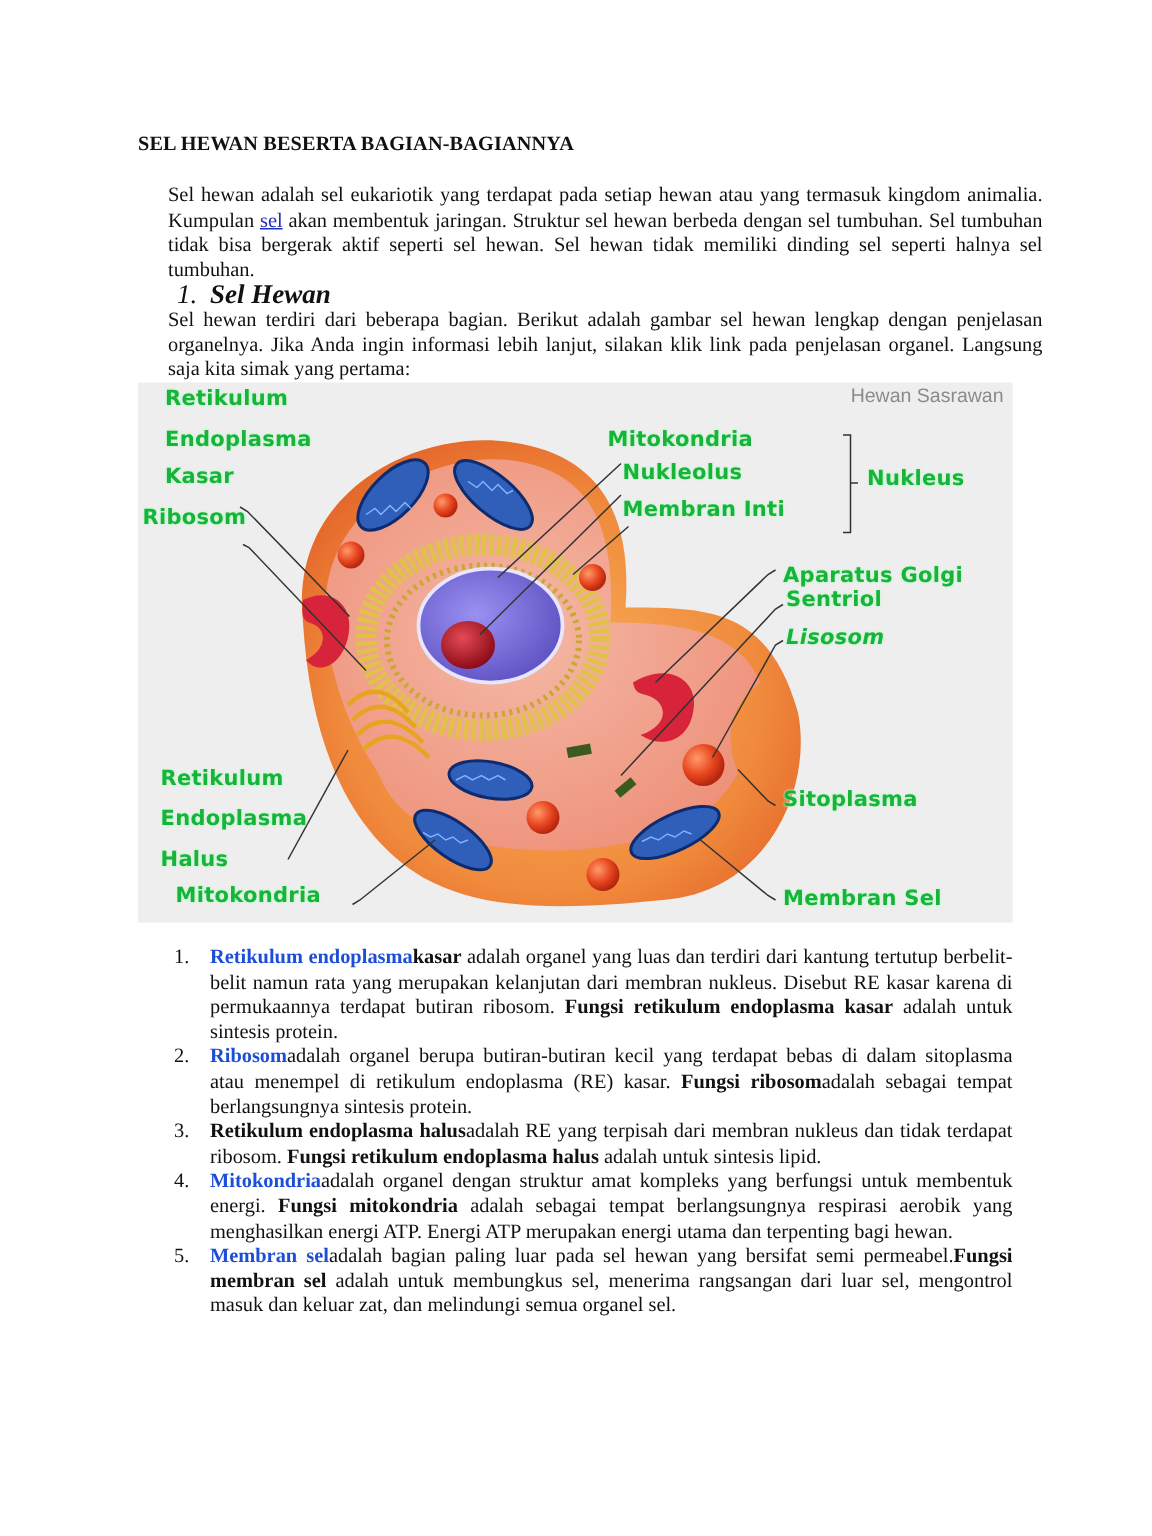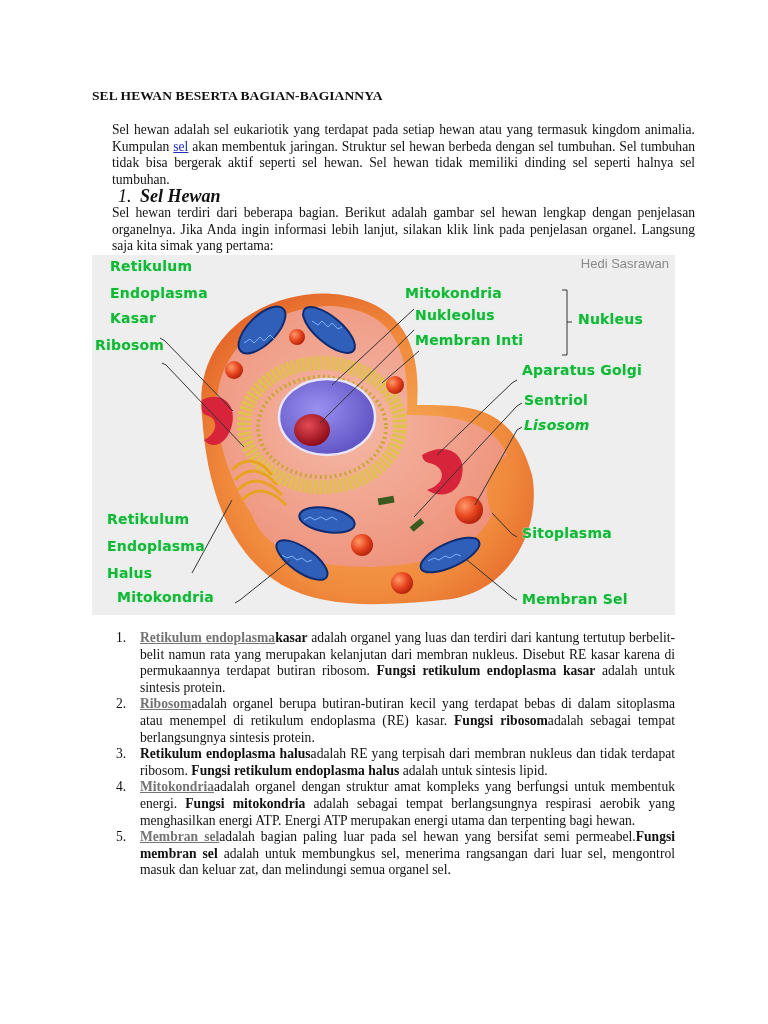--- a/index.html
+++ b/index.html
@@ -6,21 +6,21 @@
   body { width: 768px; height: 1024px; position: relative; overflow: hidden; font-family: "Liberation Serif", "DejaVu Serif", serif; color: #111; }
   .page { position: absolute; left: 92px; top: 0; width: 583px; }
   .title { position: absolute; top: 88px; left: 0; width: 583px; text-align: left; font-weight: bold; font-size: 13.5px; letter-spacing: 0.1px; }
   .para { position: absolute; left: 0; width: 583px; font-size: 13.6px; line-height: 16.6px; text-align: justify; margin-left: 20px; }
   .intro { top: 122px; }
   .heading1 { position: absolute; top: 188px; left: 26px; font-size: 18px; line-height: 16.6px; font-style: italic; }
   .heading1 .num { display: inline-block; width: 22px; }
   .heading1 b { font-weight: bold; }
   .para2 { top: 205px; }
   a.link { color: #1f2ebd; text-decoration: underline; }
-  b.linkb { color: #737373; text-decoration: underline; font-weight: bold; }
+  b.linkb { color: #1d4ed8; font-weight: bold; }
 
   .figure { position: absolute; left: 92px; top: 255px; width: 583px; height: 360px; background: #eeeeee; overflow: hidden; }
   .figure svg { position: absolute; left: 0; top: 0; }
   .lbl { position: absolute; font-family: "DejaVu Sans", sans-serif; font-weight: bold; color: #17b43a; font-size: 14px; letter-spacing: 0.2px; text-shadow: 0 0 2px #b8f7c6, 0 0 1px #c9ffd5; white-space: nowrap; }
   .watermark { position: absolute; right: 6px; top: 1px; font-family: "Liberation Sans", sans-serif; font-size: 13px; color: #8a8a8a; }
 
   .list { position: absolute; top: 630px; left: 108px; width: 567px; margin: 0; padding: 0; list-style: none; font-size: 13.6px; line-height: 16.6px; }
   .list li { position: relative; padding-left: 32px; text-align: justify; }
   .list li .num { position: absolute; left: 8px; top: 0; }
 </style>
@@ -121,30 +121,30 @@
       <path d="M475 67 L 480 67"></path>
       <path d="M425 125 l -5 3 L 345 200"></path>
       <path d="M430 148 l -5 3 L 322 262"></path>
       <path d="M430 172 l -5 3 L 383 250"></path>
       <path d="M140 245 L 100 318"></path>
       <path d="M143 348 l 5 -3 L 198 305"></path>
       <path d="M425 282 l -5 -3 L 400 258"></path>
       <path d="M425 345 l -5 -3 L 375 305"></path>
     </g>
   </svg>
-  <div class="watermark">Hedi Sasrawan</div>
+  <div class="watermark">Hewan Sasrawan</div>
   <div class="lbl" style="left:18px;top:3px;">Retikulum</div>
   <div class="lbl" style="left:18px;top:30px;">Endoplasma</div>
   <div class="lbl" style="left:18px;top:55px;">Kasar</div>
   <div class="lbl" style="left:3px;top:82px;">Ribosom</div>
   <div class="lbl" style="left:313px;top:30px;">Mitokondria</div>
   <div class="lbl" style="left:323px;top:52px;">Nukleolus</div>
   <div class="lbl" style="left:323px;top:77px;">Membran Inti</div>
   <div class="lbl" style="left:486px;top:56px;">Nukleus</div>
-  <div class="lbl" style="left:430px;top:107px;">Aparatus Golgi</div>
+  <div class="lbl" style="left:430px;top:121px;">Aparatus Golgi</div>
   <div class="lbl" style="left:432px;top:137px;">Sentriol</div>
   <div class="lbl" style="left:432px;top:162px;font-style:italic;">Lisosom</div>
   <div class="lbl" style="left:15px;top:256px;">Retikulum</div>
   <div class="lbl" style="left:15px;top:283px;">Endoplasma</div>
   <div class="lbl" style="left:15px;top:310px;">Halus</div>
   <div class="lbl" style="left:25px;top:334px;">Mitokondria</div>
   <div class="lbl" style="left:430px;top:270px;text-align:center;">Sitoplasma</div>
   <div class="lbl" style="left:430px;top:336px;">Membran Sel</div>
 </div>
 

